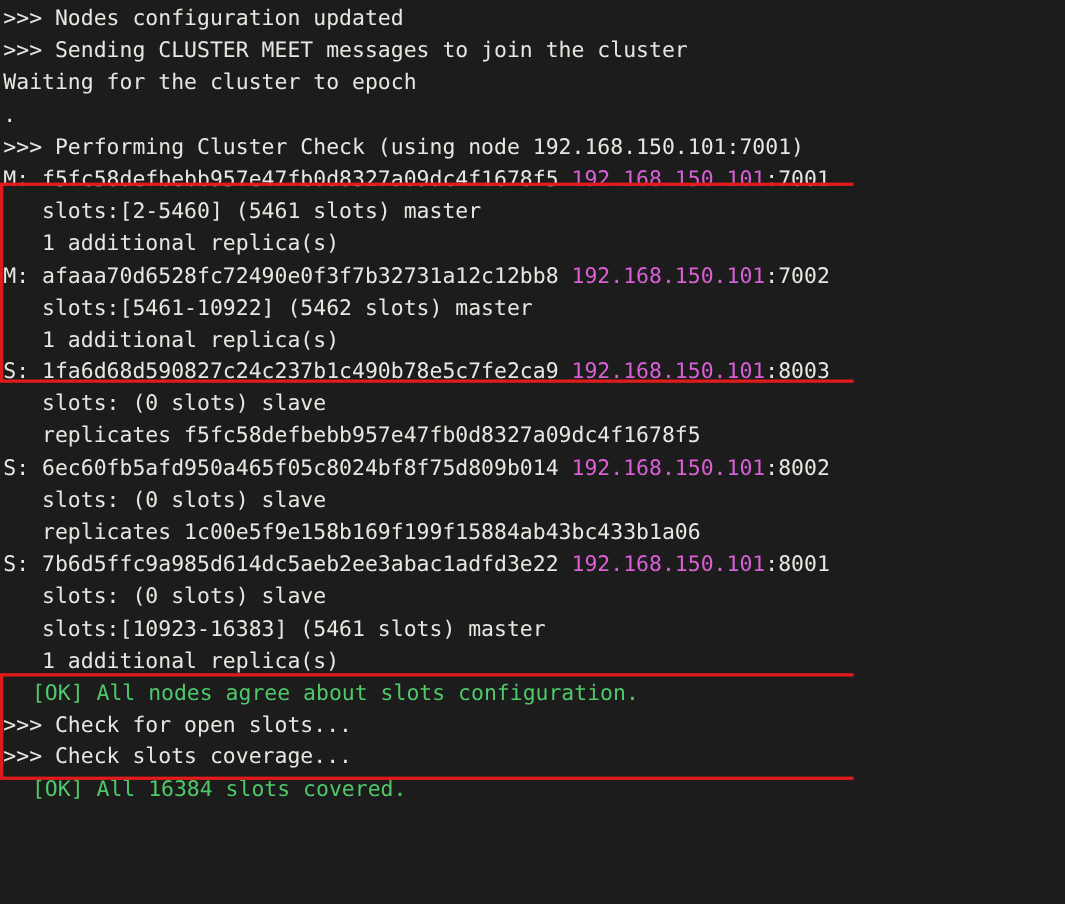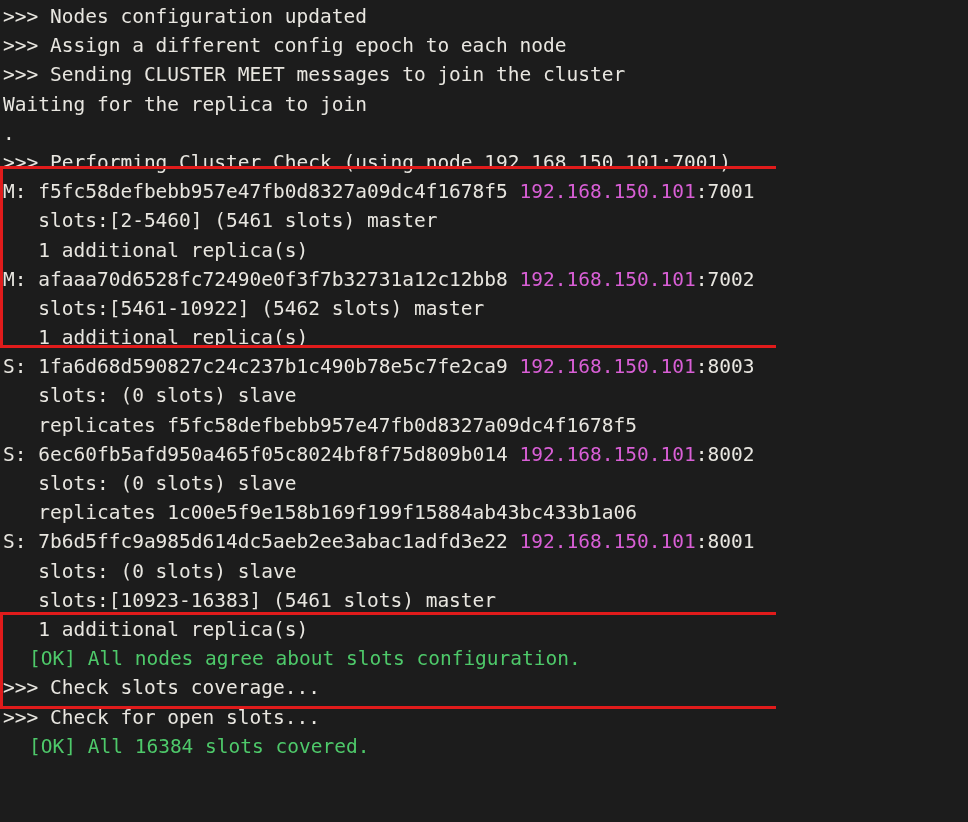--- a/index.html
+++ b/index.html
@@ -40,23 +40,22 @@
   }
   #redbox-1 { left: 0px;  top: 166px; width: 928px; height: 182px; }
   #redbox-2 { left: 0px;  top: 612px; width: 928px; height: 97px;  }
 </style>
 </head>
 <body>
 
 <div id="terminal">
 
   <div class="line"><span class="c-white">&gt;&gt;&gt; Nodes configuration updated</span></div>
-  <div class="line"><span class="c-white">&gt;&gt;&gt; Assign a different config epoch to each node</span></div>
   <div class="line"><span class="c-white">&gt;&gt;&gt; Sending CLUSTER MEET messages to join the cluster</span></div>
-  <div class="line"><span class="c-white">Waiting for the replica to join</span></div>
+  <div class="line"><span class="c-white">Waiting for the cluster to epoch</span></div>
   <div class="line"><span class="c-white">.</span></div>
   <div class="line"><span class="c-white">&gt;&gt;&gt; Performing Cluster Check (using node 192.168.150.101:7001)</span></div>
 
   <div class="line"><span class="c-white">M: f5fc58defbebb957e47fb0d8327a09dc4f1678f5 </span><span class="c-magenta">192.168.150.101</span><span class="c-white">:7001</span></div>
   <div class="line"><span class="c-white">   slots:[2-5460] (5461 slots) master</span></div>
   <div class="line"><span class="c-white">   1 additional replica(s)</span></div>
 
   <div class="line"><span class="c-white">M: afaaa70d6528fc72490e0f3f7b32731a12c12bb8 </span><span class="c-magenta">192.168.150.101</span><span class="c-white">:7002</span></div>
   <div class="line"><span class="c-white">   slots:[5461-10922] (5462 slots) master</span></div>
   <div class="line"><span class="c-white">   1 additional replica(s)</span></div>
@@ -69,20 +68,20 @@
   <div class="line"><span class="c-white">   slots: (0 slots) slave</span></div>
   <div class="line"><span class="c-white">   replicates 1c00e5f9e158b169f199f15884ab43bc433b1a06</span></div>
 
   <div class="line"><span class="c-white">S: 7b6d5ffc9a985d614dc5aeb2ee3abac1adfd3e22 </span><span class="c-magenta">192.168.150.101</span><span class="c-white">:8001</span></div>
   <div class="line"><span class="c-white">   slots: (0 slots) slave</span></div>
 
   <div class="line"><span class="c-white">   slots:[10923-16383] (5461 slots) master</span></div>
   <div class="line"><span class="c-white">   1 additional replica(s)</span></div>
 
   <div class="line"><span class="c-green">[OK] All nodes agree about slots configuration.</span></div>
+  <div class="line"><span class="c-white">&gt;&gt;&gt; Check for open slots...</span></div>
   <div class="line"><span class="c-white">&gt;&gt;&gt; Check slots coverage...</span></div>
-  <div class="line"><span class="c-white">&gt;&gt;&gt; Check for open slots...</span></div>
   <div class="line"><span class="c-green">[OK] All 16384 slots covered.</span></div>
 
   <div class="redbox" id="redbox-1"></div>
   <div class="redbox" id="redbox-2"></div>
 
 </div>
 
 </body></html>

